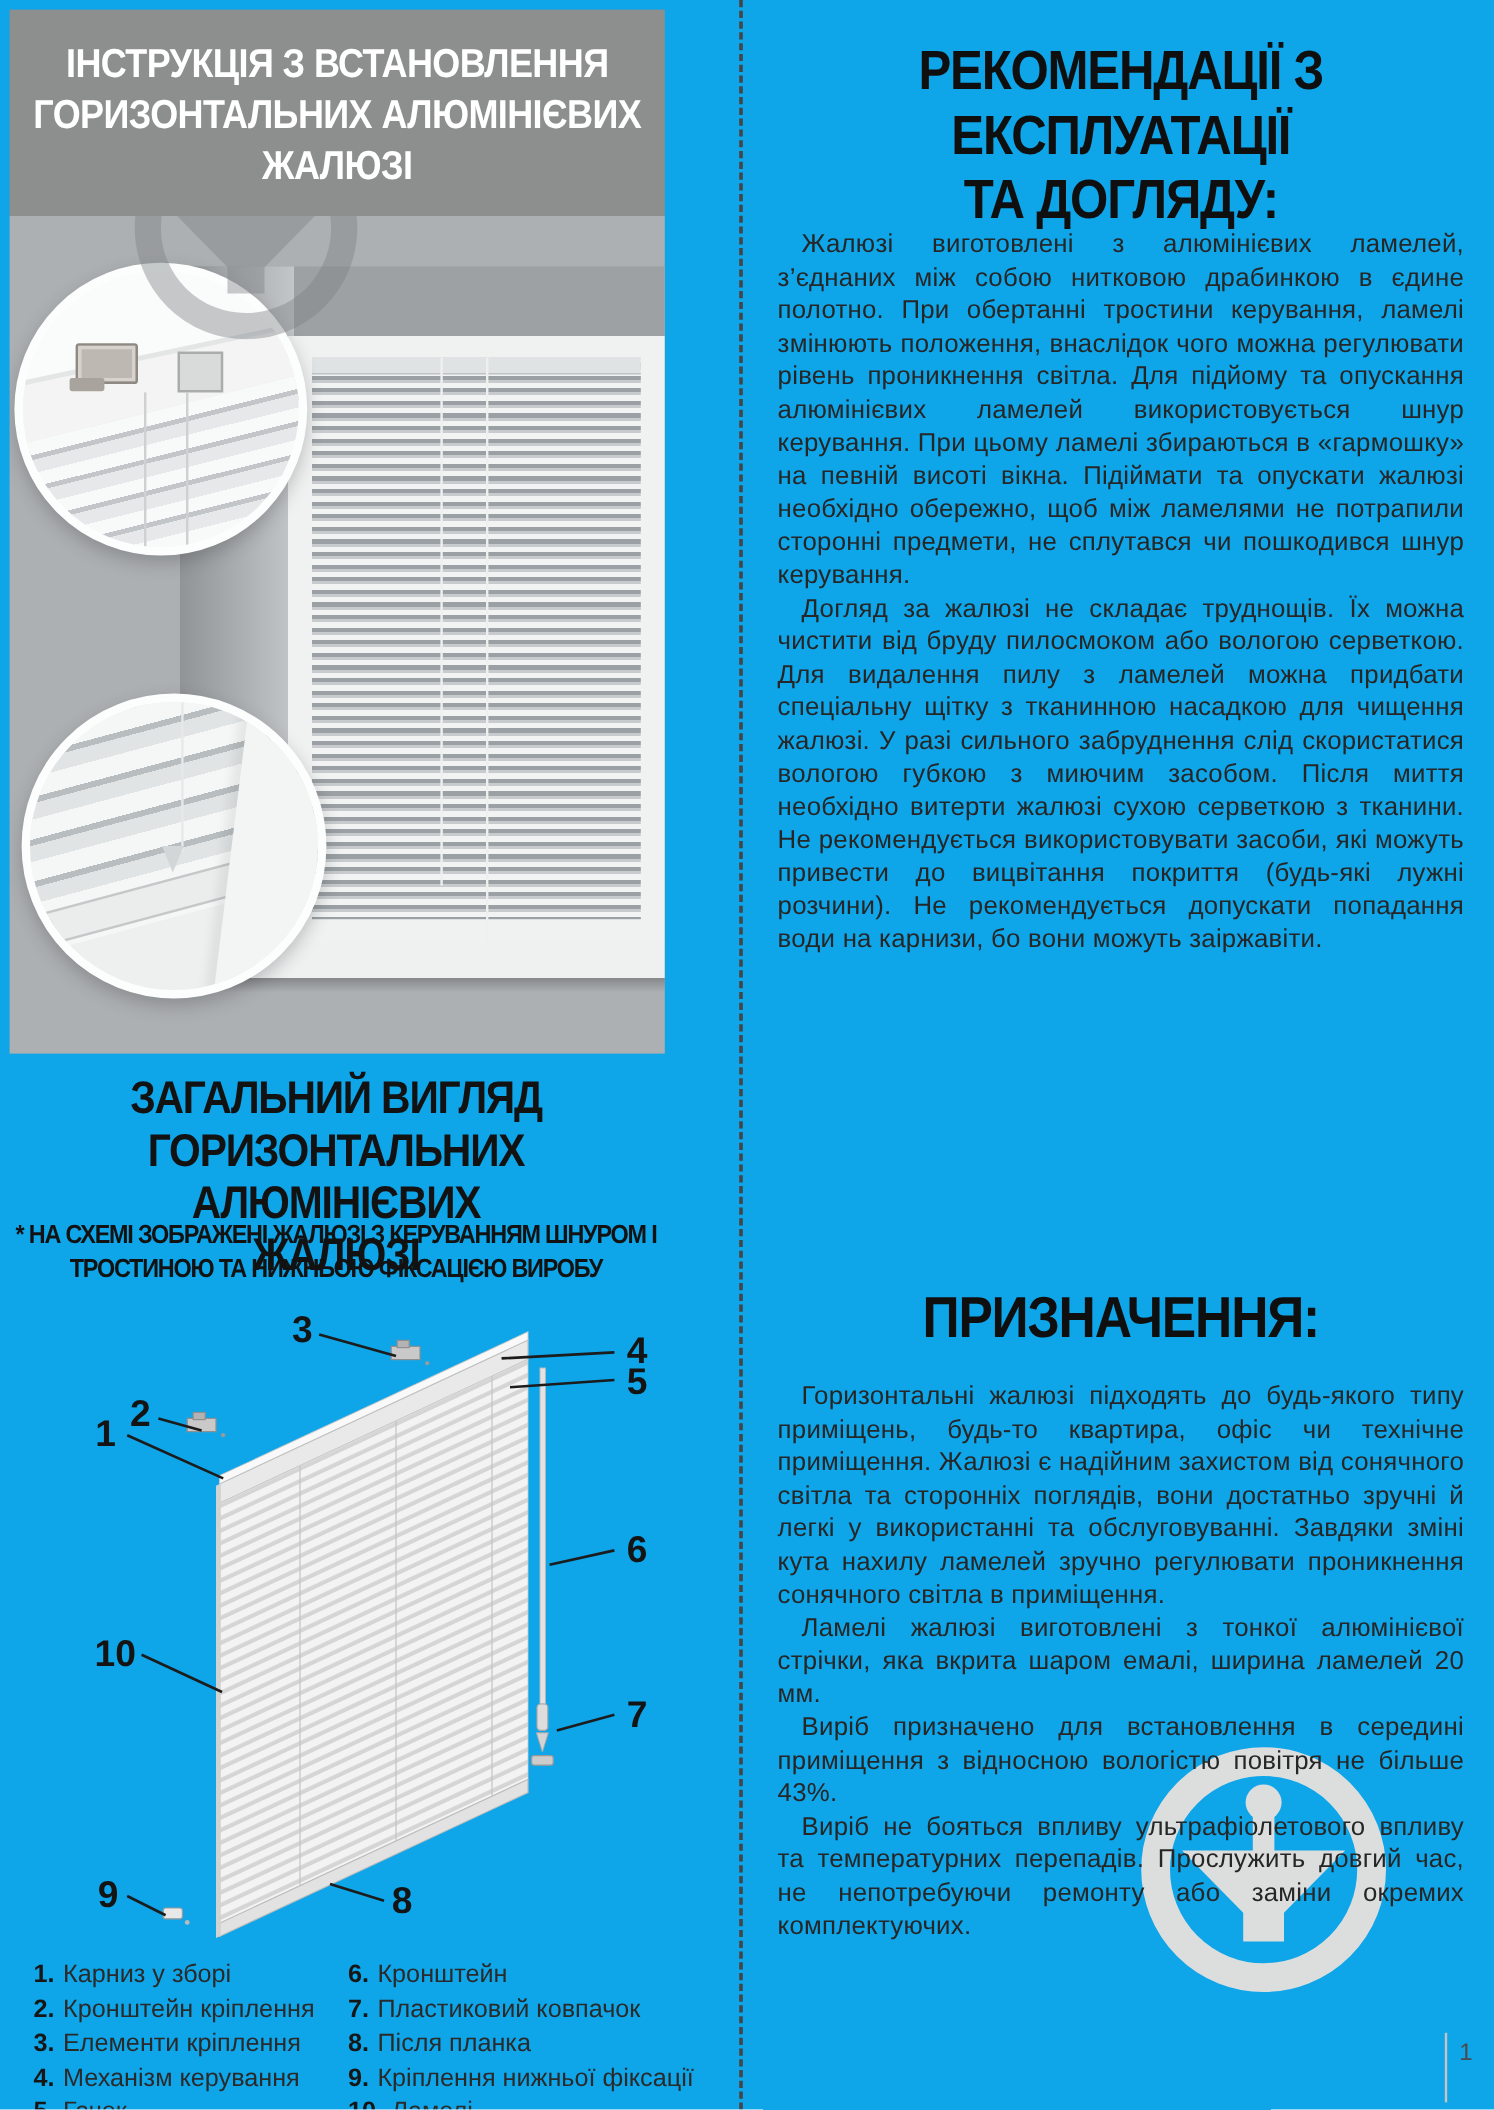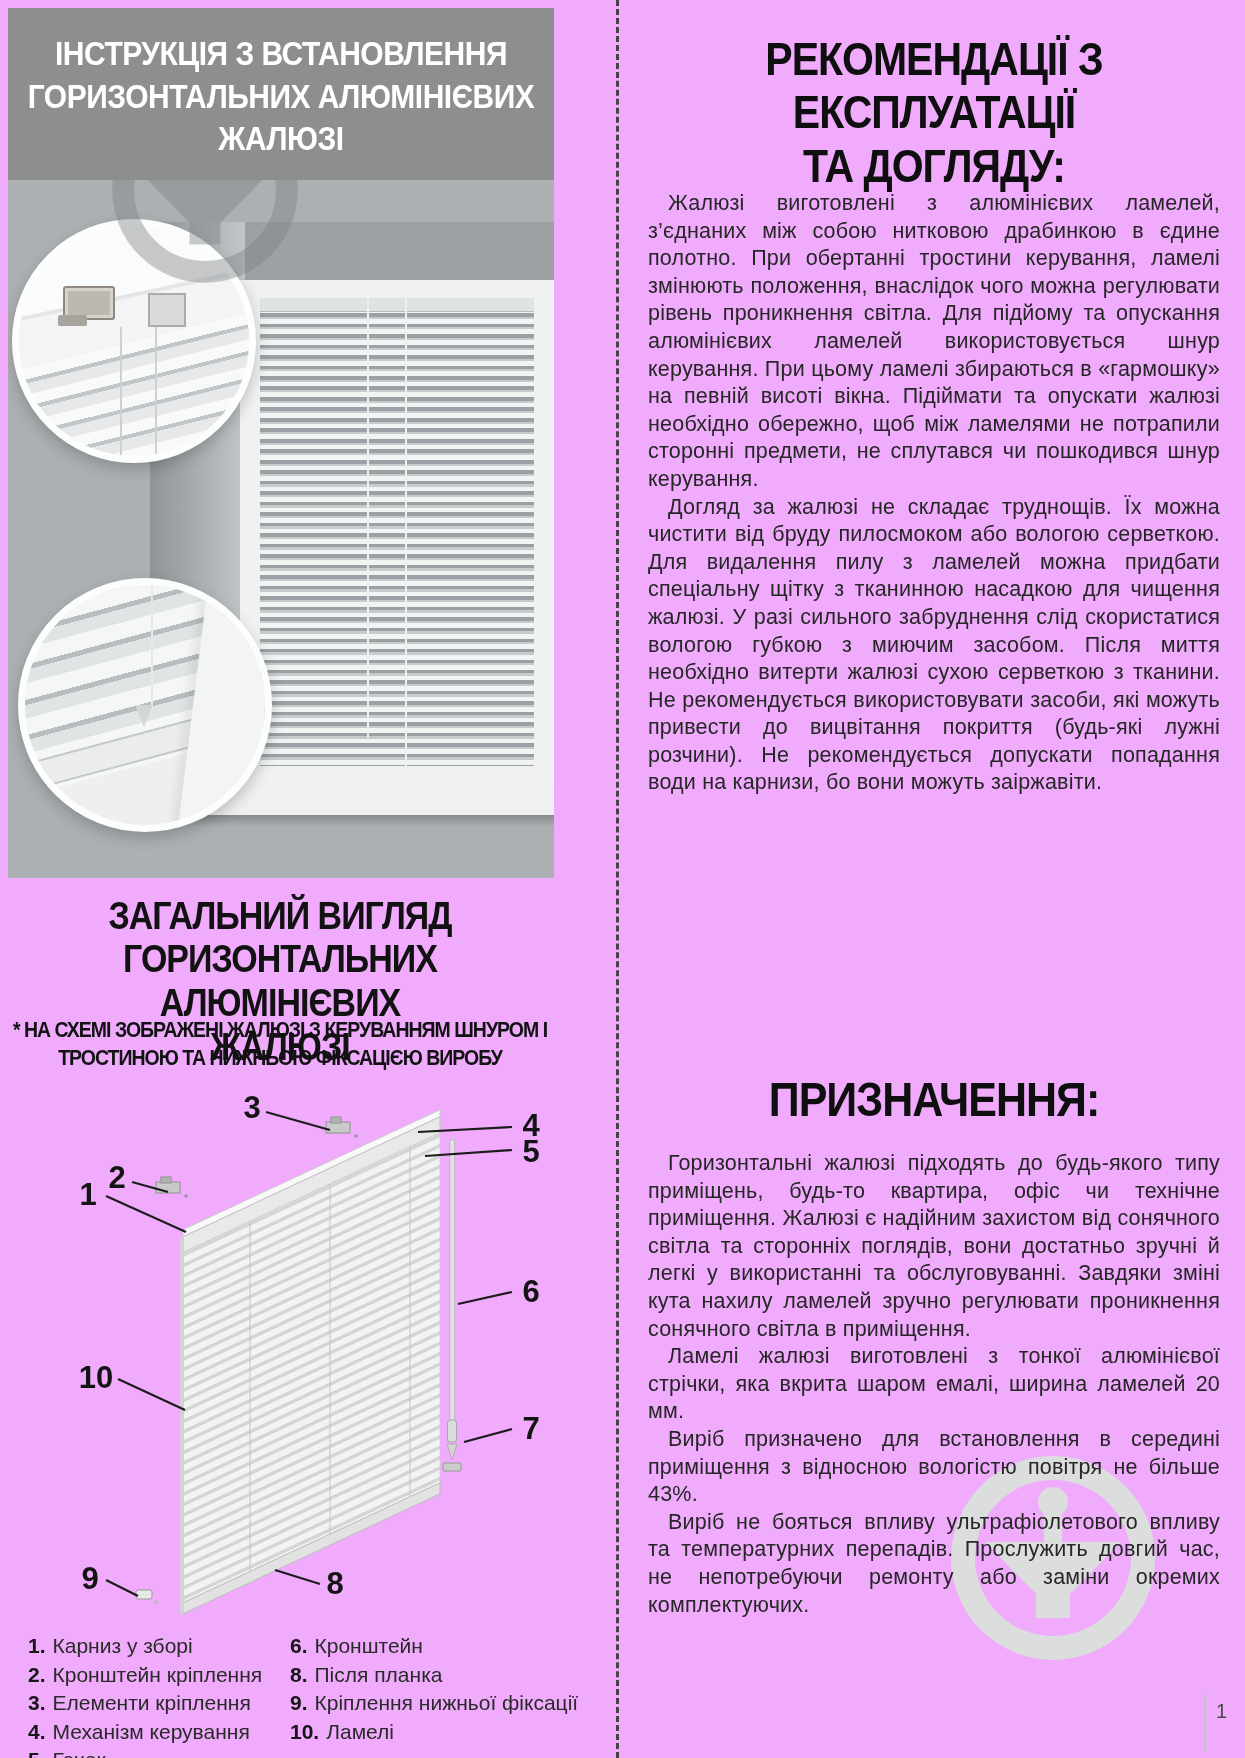--- a/index.html
+++ b/index.html
@@ -1,17 +1,17 @@
 <!DOCTYPE html>
 <html lang="uk"><head>
 <meta charset="utf-8">
 <style>
   html,body{margin:0;padding:0;background:#ffffff;}
   .page{
-    position:relative;width:1245px;height:1758px;background:#f0abfc;
+    position:relative;width:1245px;height:1758px;background:#0ea5e9;
     font-family:"Liberation Sans",sans-serif;color:#1d1d1b;overflow:hidden;
   }
   
   .abs{position:absolute;}
   .cond{font-weight:700;letter-spacing:-1px;transform:scaleY(1.12);transform-origin:top center;}
   
   .header-box{
     left:8px;top:8px;width:546px;height:172px;background:#8d8f8e;
     text-align:center;color:#ffffff;
   }
@@ -211,20 +211,21 @@
   <div class="abs legend">
     <div class="col c1">
       <div class="legend-row"><b>1.</b><span>Карниз у зборі</span></div>
       <div class="legend-row"><b>2.</b><span>Кронштейн кріплення</span></div>
       <div class="legend-row"><b>3.</b><span>Елементи кріплення</span></div>
       <div class="legend-row"><b>4.</b><span>Механізм керування</span></div>
       <div class="legend-row"><b>5.</b><span>Гачок</span></div>
     </div>
     <div class="col c2">
       <div class="legend-row"><b>6.</b><span>Кронштейн</span></div>
+      <div class="legend-row"><b>7.</b><span>Пластиковий ковпачок</span></div>
       <div class="legend-row"><b>8.</b><span>Після планка</span></div>
       <div class="legend-row"><b>9.</b><span>Кріплення нижньої фіксації</span></div>
       <div class="legend-row"><b>10.</b><span>Ламелі</span></div>
     </div>
   </div>
 
   <div class="abs divider"></div>
 
   <div class="abs right-col">
 

